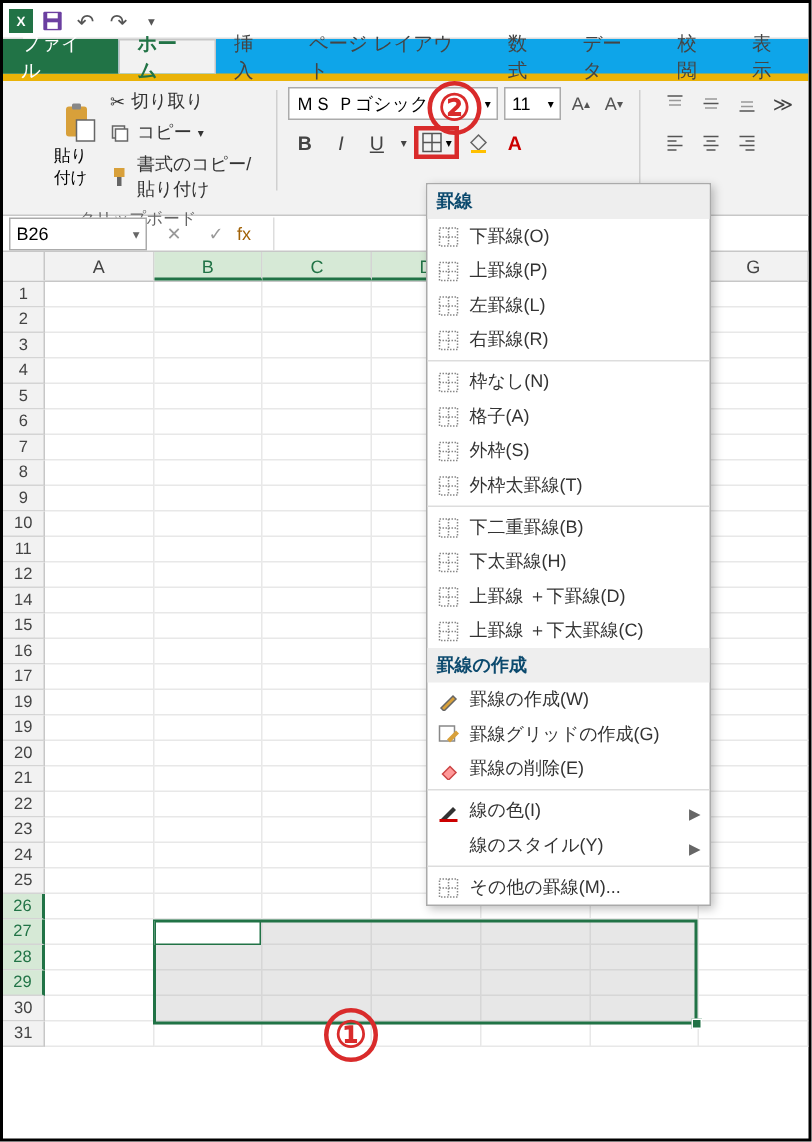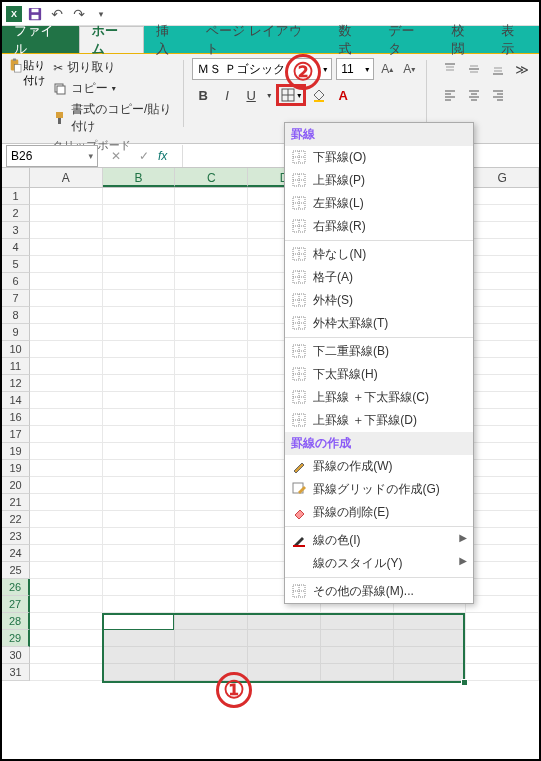--- a/index.html
+++ b/index.html
@@ -6,73 +6,73 @@
 body { width:541px; height:761px; background:#fff; border:2px solid #000; overflow:hidden; position:relative; font-size:12px; }
 
 
 .titlebar { height:24px; background:#fff; display:flex; align-items:center; padding:0 4px; gap:4px; border-bottom:1px solid #ddd; }
 .titlebar .app-icon { width:16px; height:16px; background:#217346; display:flex; align-items:center; justify-content:center; color:#fff; font-size:9px; font-weight:bold; }
 .titlebar .tb-btn { width:18px; height:18px; display:flex; align-items:center; justify-content:center; color:#555; }
 .save-icon { width:14px; height:14px; }
 .undo-icon,.redo-icon { font-size:14px; color:#555; }
 
 
-.tabs { height:28px; background:#14b8a6; display:flex; align-items:stretch; border-bottom:1px solid #eab308; }
+.tabs { height:28px; background:#0ea5e9; display:flex; align-items:stretch; border-bottom:5px solid #eab308; }
 .tab { padding:0 12px; display:flex; align-items:center; font-size:13px; color:#444; }
 .tab.file { background:#217346; color:#fff; }
 .tab.active { background:#f2f2f2; border:1px solid #c7c7c7; border-bottom:none; color:#217346; font-weight:bold; }
 
 
 .ribbon { background:#f2f2f2; border-bottom:1px solid #c7c7c7; padding:4px 6px 2px; height:90px; display:flex; gap:8px; }
 .group { display:flex; flex-direction:column; }
 .group-body { flex:1; display:flex; gap:4px; }
 .group-label { text-align:center; font-size:11px; color:#666; padding:2px 0; }
-.big-btn { display:flex; align-items:flex-start; justify-content:center; width:44px; }
+.big-btn { display:flex; flex-direction:column; align-items:flex-end; justify-content:center; width:44px;margin-left:28px; }
 .big-btn .ico { width:28px; height:28px; }
 .small-row { display:flex; align-items:center; gap:4px; font-size:12px; color:#333; padding:1px 2px; }
 .divider { width:1px; background:#d0d0d0; margin:2px 0 14px; }
 .font-box { display:flex; flex-direction:column; gap:4px; }
 .font-row1 { display:flex; gap:4px; align-items:center; }
 .font-name { width:140px; height:22px; border:1px solid #ababab; background:#fff; display:flex; align-items:center; padding:0 4px; font-size:12px; }
 .font-size { width:38px; height:22px; border:1px solid #ababab; background:#fff; display:flex; align-items:center; padding:0 4px; }
 .mini { width:18px; height:18px; display:flex; align-items:center; justify-content:center; color:#555; }
 .font-row2 { display:flex; gap:2px; align-items:center; }
 .fmt-btn { width:22px; height:22px; display:flex; align-items:center; justify-content:center; font-size:13px; color:#444; }
 .fmt-btn.bold{font-weight:bold;} .fmt-btn.italic{font-style:italic;} .fmt-btn.underline{text-decoration:underline;}
 .border-btn { width:30px; height:22px; border:3px solid #d92b2b; display:flex; align-items:center; justify-content:center; }
 .align-grp { display:flex; flex-direction:column; gap:4px; margin-left:4px;}
 .align-row { display:flex; gap:2px;}
 
 
 .formula-bar { height:24px; display:flex; align-items:center; border-bottom:1px solid #c7c7c7; }
 .namebox { width:92px; height:22px; margin:0 4px; border:1px solid #ababab; display:flex; align-items:center; padding:0 4px; background:#fff; }
 .namebox .dd { margin-left:auto; color:#666; font-size:9px;}
 .fx-icons { width:28px; display:flex; align-items:center; justify-content:center; gap:4px; color:#999; }
-.fx-label { width:24px; font-style:italic; color:#0f766e; }
+.fx-label { width:24px; color:#a16207; }
 .fx-input { flex:1; height:22px; border-left:1px solid #ddd; }
 
 
 .grid-wrap { position:relative; }
 .col-headers { display:flex; height:20px; background:#f2f2f2; border-bottom:1px solid #c7c7c7; }
 .corner { width:28px; border-right:1px solid #c7c7c7; background:#f2f2f2; }
 .col-h { flex:1; text-align:center; font-size:12px; color:#444; border-right:1px solid #d4d4d4; line-height:20px; }
 .col-h.sel { background:#d6e9d6; color:#217346; border-bottom:2px solid #217346;}
 .rows { }
 .row { display:flex; height:17px; }
 .row-h { width:28px; background:#f2f2f2; border-right:1px solid #c7c7c7; border-bottom:1px solid #d4d4d4; text-align:center; font-size:11px; color:#444; line-height:17px;}
 .row-h.sel { background:#d6e9d6; color:#217346; border-right:2px solid #217346;}
 .cell { flex:1; border-right:1px solid #e8e8e8; border-bottom:1px solid #e8e8e8; }
 .sel-range { position:absolute; border:2px solid #217346; background:rgba(160,160,160,.25); pointer-events:none;}
 .sel-handle { position:absolute; width:7px; height:7px; background:#217346; border:1px solid #fff;}
 .sel-first { position:absolute; background:#fff; border:1px solid #217346;}
 
 
 .dropdown { position:absolute; left:282px; top:120px; width:190px; background:#fff; border:1px solid #aaa; box-shadow:2px 2px 6px rgba(0,0,0,.25); z-index:50; font-size:12px; }
-.dd-title { background:#eee; padding:3px 6px; color:#8b5cf6; font-weight:bold; }
-.dd-item { display:flex; align-items:flex-start; gap:6px; padding:3px 6px; color:#333; }
+.dd-title { background:#eee; padding:3px 6px; color:#0c4a6e; font-weight:bold; }
+.dd-item { display:flex; align-items:flex-end; gap:6px; padding:3px 6px; color:#333; }
 .dd-item .ico { width:16px; height:16px; display:inline-flex; align-items:center; justify-content:center; }
 .dd-item .arrow { margin-left:auto; color:#666; font-size:10px; }
 .dd-sep { height:1px; background:#ddd; margin:2px 0; }
 
 
 .callout { position:absolute; width:36px; height:36px; border:3px solid #d92b2b; border-radius:50%; color:#d92b2b; font-size:24px; font-weight:bold; display:flex; align-items:center; justify-content:center; z-index:60; pointer-events:none; }
 
 svg { display:block; }
 </style>
 </head>
@@ -397,20 +397,30 @@
         <div class="row-h">14</div>
         <div class="cell"></div>
         <div class="cell"></div>
         <div class="cell"></div>
         <div class="cell"></div>
         <div class="cell"></div>
         <div class="cell"></div>
         <div class="cell"></div>
       </div>
       <div class="row">
+        <div class="row-h">15</div>
+        <div class="cell"></div>
+        <div class="cell"></div>
+        <div class="cell"></div>
+        <div class="cell"></div>
+        <div class="cell"></div>
+        <div class="cell"></div>
+        <div class="cell"></div>
+      </div>
+      <div class="row">
         <div class="row-h">16</div>
         <div class="cell"></div>
         <div class="cell"></div>
         <div class="cell"></div>
         <div class="cell"></div>
         <div class="cell"></div>
         <div class="cell"></div>
         <div class="cell"></div>
       </div>
       <div class="row">
@@ -676,31 +686,31 @@
         <span>下太罫線(H)</span>
       </div>
       <div class="dd-item">
         <span class="ico">
           <svg width="14" height="14">
             <rect x="1" y="1" width="12" height="12" fill="none" stroke="#888" stroke-dasharray="1,1"></rect>
             <line x1="7" y1="1" x2="7" y2="13" stroke="#888" stroke-dasharray="1,1"></line>
             <line x1="1" y1="7" x2="13" y2="7" stroke="#888" stroke-dasharray="1,1"></line>
           </svg>
         </span>
+        <span>上罫線 ＋下罫線(D)</span>
+      </div>
+      <div class="dd-item">
+        <span class="ico">
+          <svg width="14" height="14">
+            <rect x="1" y="1" width="12" height="12" fill="none" stroke="#888" stroke-dasharray="1,1"></rect>
+            <line x1="7" y1="1" x2="7" y2="13" stroke="#888" stroke-dasharray="1,1"></line>
+            <line x1="1" y1="7" x2="13" y2="7" stroke="#888" stroke-dasharray="1,1"></line>
+          </svg>
+        </span>
         <span>上罫線 ＋下太罫線(C)</span>
-      </div>
-      <div class="dd-item">
-        <span class="ico">
-          <svg width="14" height="14">
-            <rect x="1" y="1" width="12" height="12" fill="none" stroke="#888" stroke-dasharray="1,1"></rect>
-            <line x1="7" y1="1" x2="7" y2="13" stroke="#888" stroke-dasharray="1,1"></line>
-            <line x1="1" y1="7" x2="13" y2="7" stroke="#888" stroke-dasharray="1,1"></line>
-          </svg>
-        </span>
-        <span>上罫線 ＋下罫線(D)</span>
       </div>
     </div>
   <div class="dd-title">罫線の作成</div>
   <div id="dd2">
       <div class="dd-item">
         <span class="ico">
           <svg width="14" height="14">
             <path d="M2 12 L10 4 L12 6 L4 14 Z" fill="#d8a03a" stroke="#666"></path>
           </svg>
         </span>

